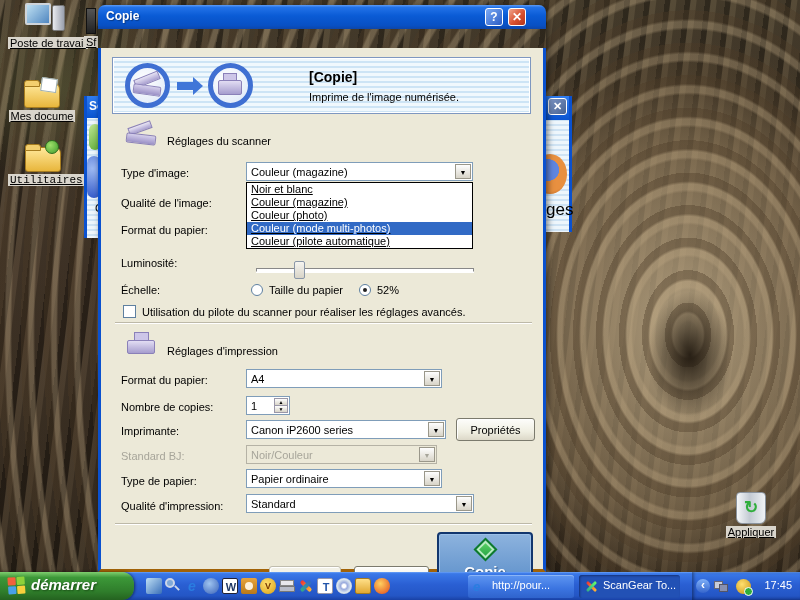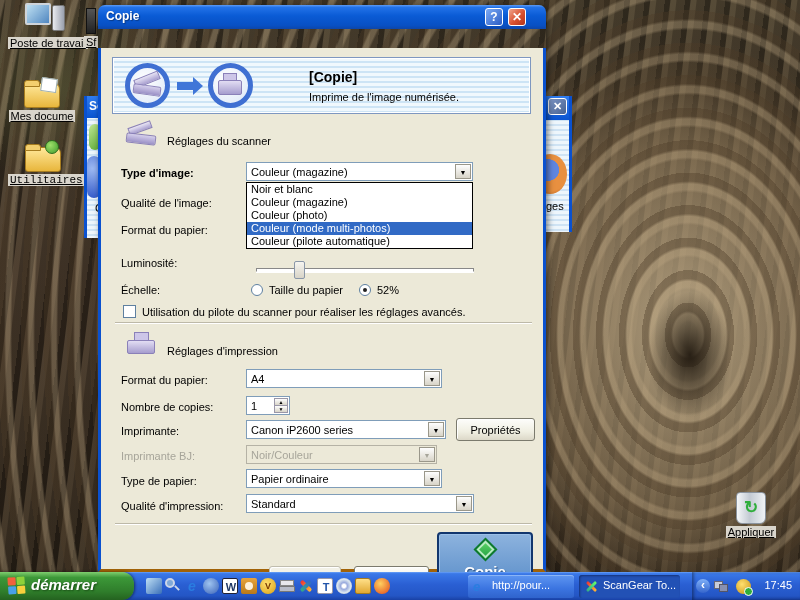--- a/index.html
+++ b/index.html
@@ -39,21 +39,21 @@
   .sliver-l { left:84px; top:96px; width:15px; height:142px; border-left:3px solid #0a51cf; }
   .sliver-l .tbar { position:absolute; left:0; top:0; right:0; height:22px; background:linear-gradient(180deg,#2f7df1,#0a54d0); }
   .sliver-l .ttxt { position:absolute; left:2px; top:3px; color:#fff; font-weight:bold; font-size:12px; }
   .sliver-l .grn { position:absolute; left:2px; top:28px; width:12px; height:26px; border-radius:10px; background:linear-gradient(135deg,#bfe895,#5aa832); }
   .sliver-l .sph { position:absolute; left:0; top:60px; width:14px; height:42px; border-radius:10px; background:radial-gradient(circle at 40% 30%,#9db9f2,#3259c9); }
   .sliver-l .cfrag { position:absolute; left:8px; top:106px; color:#000; font-size:11px; }
   .sliver-r { left:545px; top:96px; width:27px; height:136px; border-right:3px solid #0a51cf; }
   .sliver-r .tbar { position:absolute; left:0; top:0; right:0; height:24px; background:linear-gradient(180deg,#2f7df1,#0a54d0); }
   .sliver-r .xbtn { position:absolute; left:3px; top:2px; width:19px; height:17px; border:1px solid #fff; border-radius:3px; background:linear-gradient(135deg,#7e97c8,#47628f); color:#fff; font-size:11px; font-weight:bold; text-align:center; line-height:15px; cursor:pointer; }
   .sliver-r .orb { position:absolute; left:-12px; top:58px; width:34px; height:40px; border-radius:50%; background:radial-gradient(circle at 45% 40%, #5f86e0 35%, #e89040 36% 70%, #b85f1e 100%); }
-  .sliver-r .gfrag { position:absolute; left:1px; top:104px; color:#000; font-size:11px; }
+  .sliver-r .gfrag { position:absolute; left:1px; top:104px; color:#000; font-size:17px; }
 
   
   .dialog { position:absolute; left:98px; top:5px; width:448px; height:567px; border-radius:7px 7px 0 0; box-shadow:2px 2px 6px rgba(0,0,0,.5); }
   .titlebar { position:absolute; left:0; top:0; right:0; height:24px; border-radius:7px 7px 0 0; cursor:default;
     background:linear-gradient(180deg,#5e9cf5 0%,#2272e8 10%,#0a5bd5 45%,#0850c4 85%,#0d46a9 100%); }
   .titlebar .cap { position:absolute; left:8px; top:4px; color:#fff; font-weight:bold; font-size:12px; text-shadow:1px 1px 1px #0a3a87; }
   .tbtn { position:absolute; top:3px; width:18px; height:18px; border:1px solid #fff; border-radius:3px; color:#fff; font-weight:bold; font-size:12px; text-align:center; line-height:16px; cursor:pointer; }
   .tbtn.help { right:43px; background:linear-gradient(135deg,#7cabf4,#2b5cc4); }
   .tbtn.close { right:20px; background:linear-gradient(135deg,#f0a68e,#d9512f 55%,#b33318); }
   .dlgbody { position:absolute; left:0; top:24px; right:0; bottom:0; background:#ece9d8; border-left:3px solid #0a51cf; border-right:3px solid #0a51cf; border-bottom:3px solid #a16207;margin-top:19px; }
@@ -223,34 +223,34 @@
       <div class="btitle">[Copie]</div>
       <div class="bsub">Imprime de l'image numérisée.</div>
     </div>
 
     <div class="scan-ico" style="top:76px;">
         <div class="lid"></div>
         <div class="base"></div>
       </div>
     <div class="sech" style="left:66px;top:87px;">Réglages du scanner</div>
 
-    <div class="flabel" style="top:119px;font-weight:bold;">Type d'image:</div>
+    <div class="flabel" style="top:119px;">Type d'image:</div>
     <div class="combo" style="left:145px;top:114px;width:227px;">
       <span class="val">Couleur (magazine)</span>
       <span class="abtn">▼</span>
     </div>
 
     <div class="flabel" style="top:149px;">Qualité de l'image:</div>
     <div class="flabel" style="top:176px;">Format du papier:</div>
     <div class="flabel" style="top:209px;">Luminosité:</div>
 
     <div class="slider-groove" style="top:220px;"></div>
     <div class="slider-thumb" style="top:213px;"></div>
 
-    <div class="ddlist" style="top:134px;">
+    <div class="ddlist" style="top:134px;text-decoration:underline;">
       <div class="dd-item">Noir et blanc</div>
       <div class="dd-item">Couleur (magazine)</div>
       <div class="dd-item">Couleur (photo)</div>
       <div class="dd-item sel">Couleur (mode multi-photos)</div>
       <div class="dd-item">Couleur (pilote automatique)</div>
     </div>
 
     <div class="flabel" style="top:236px;">Échelle:</div>
     <div class="radio" style="left:150px;top:236px;"></div>
     <div class="flabel" style="left:168px;top:236px;">Taille du papier</div>
@@ -283,21 +283,21 @@
       </div>
     </div>
 
     <div class="flabel" style="top:377px;">Imprimante:</div>
     <div class="combo" style="left:145px;top:372px;width:200px;">
       <span class="val">Canon iP2600 series</span>
       <span class="abtn">▼</span>
     </div>
     <button class="xpbtn" style="left:355px;top:370px;width:79px;height:23px;"><span>Propriétés</span></button>
 
-    <div class="flabel dis" style="top:402px;">Imprimante BJ:</div>
+    <div class="flabel dis" style="top:402px;">Standard BJ:</div>
     <div class="combo dis" style="left:145px;top:397px;width:191px;">
       <span class="val">Noir/Couleur</span>
       <span class="abtn">▼</span>
     </div>
 
     <div class="flabel" style="top:427px;">Type de papier:</div>
     <div class="combo" style="left:145px;top:421px;width:196px;">
       <span class="val">Papier ordinaire</span>
       <span class="abtn">▼</span>
     </div>

